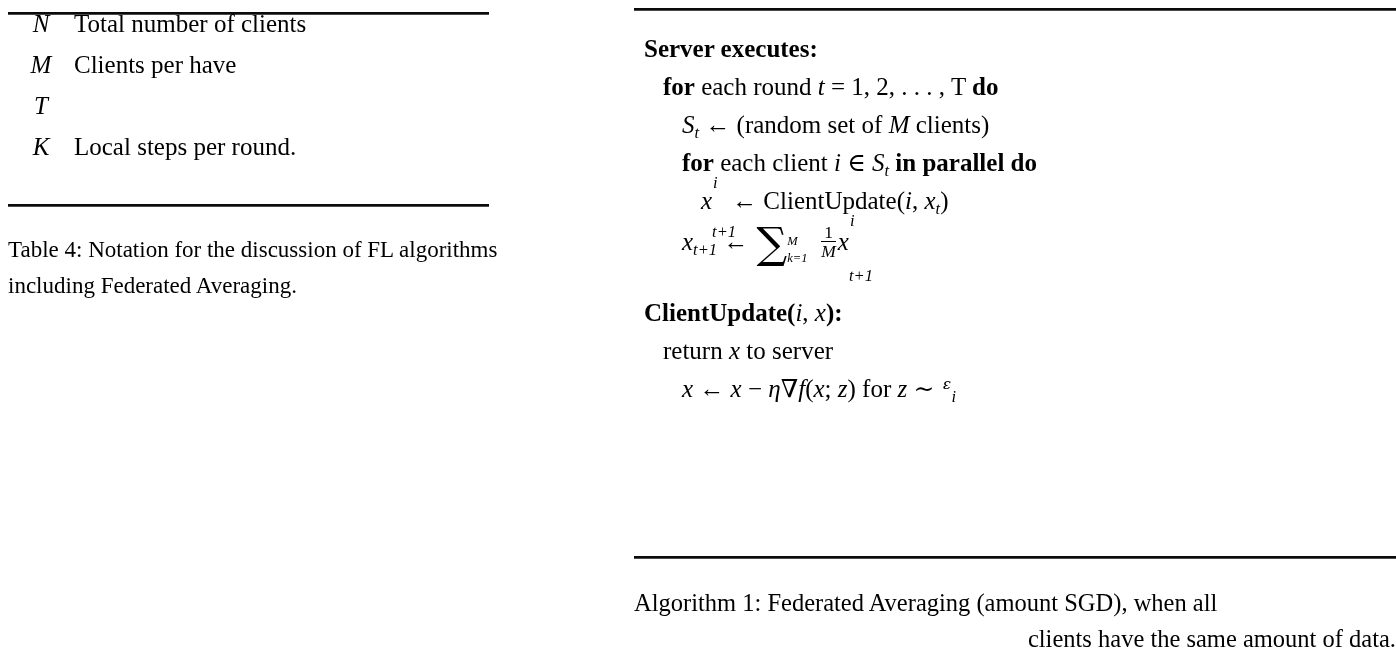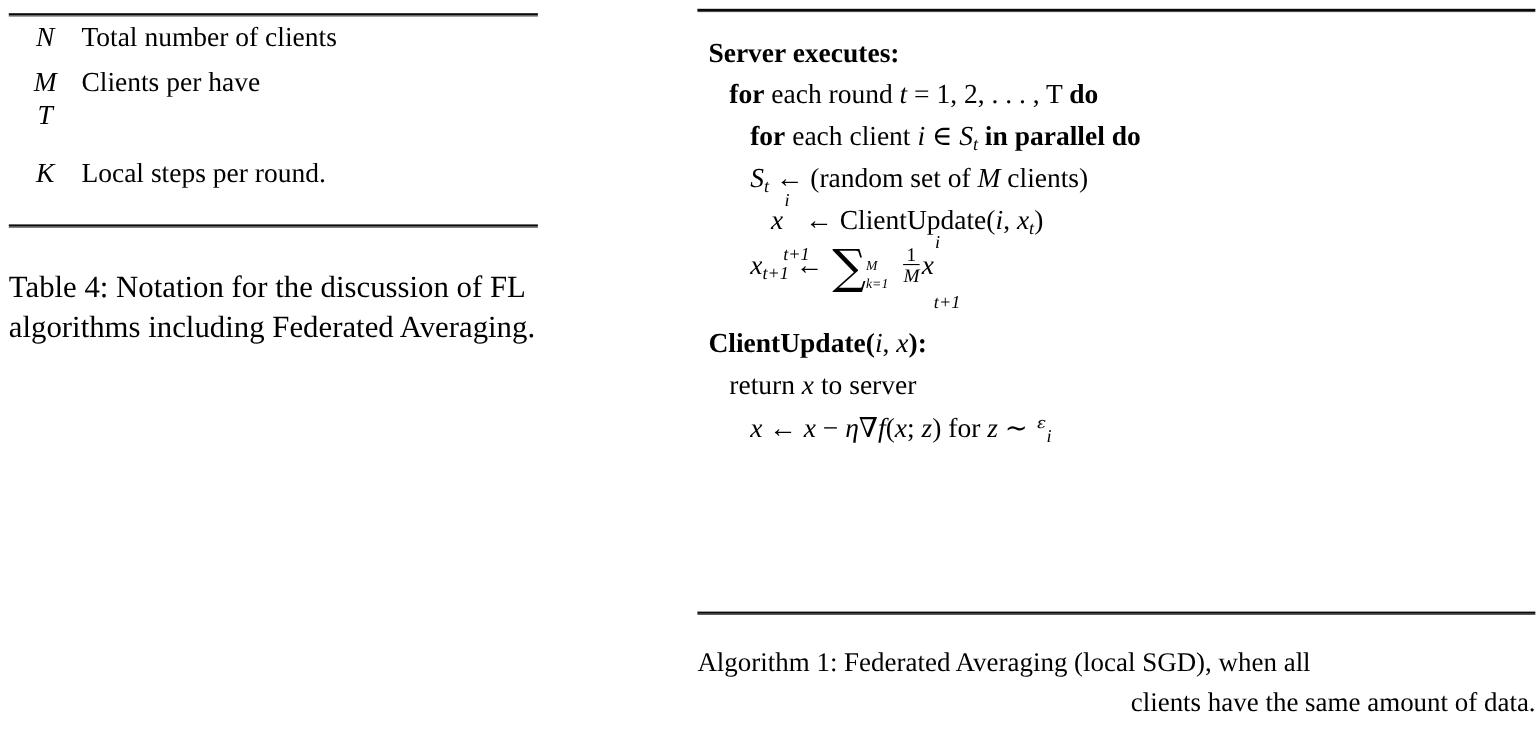--- a/index.html
+++ b/index.html
@@ -137,29 +137,28 @@
   .tbl-sym {
     width: 66px;
     text-align: center;
     font-size: 25px;
     font-style: italic;
     font-family: "Liberation Serif", "DejaVu Serif", serif;
   }
   .tbl-desc {
     font-size: 25px;
     white-space: nowrap;
-    margin-top: 11px;
   }
 
   #table-caption {
     position: absolute;
     left: 8px;
-    top: 244px;
+    top: 232px;
     width: 500px;
-    font-size: 28px;
+    font-size: 23px;
     line-height: 36px;
   }
 
   
   #algo-block {
     position: absolute;
     left: 634px;
     top: 30px;
     width: 760px;
   }
@@ -231,35 +230,35 @@
     <span class="bold">for</span>
     <span class="mr">each round</span>
     <span class="mi">t</span>
     <span class="op">=</span>
     <span class="op">1, 2, . . . ,</span>
     <span class="mr">T</span>
     <span class="bold">do</span>
   </div>
 
   <div class="algo-line ind2">
+    <span class="mi">S</span><sub class="ms">t</sub>
+    <span class="op">←</span>
+    <span class="mr">(random set of</span>
+    <span class="mi">M</span>
+    <span class="mr">clients)</span>
+  </div>
+
+  <div class="algo-line ind2">
     <span class="bold">for</span>
     <span class="mr">each client</span>
     <span class="mi">i</span>
     <span class="op">∈</span>
     <span class="mi">S</span><sub class="ms">t</sub>
     <span class="bold">in parallel</span>
     <span class="bold">do</span>
-  </div>
-
-  <div class="algo-line ind2">
-    <span class="mi">S</span><sub class="ms">t</sub>
-    <span class="op">←</span>
-    <span class="mr">(random set of</span>
-    <span class="mi">M</span>
-    <span class="mr">clients)</span>
   </div>
 
   <div class="algo-line ind3">
     <span class="mi">x</span><span class="updown"><span class="u">i</span><span class="d">t+1</span></span><span style="display:inline-block;width:20px"></span><span class="op">←</span>
     <span class="mr">ClientUpdate(</span><span class="mi">i</span><span class="op">,</span>
     <span class="mi">x</span><sub class="ms">t</sub><span class="op">)</span>
   </div>
 
   <div class="algo-line ind2 line-sum">
     <span class="mi">x</span><sub class="ms">t+1</sub>
@@ -292,15 +291,15 @@
     <span class="mi">z</span>
     <span class="op">∼</span>
     <span class="cal">ᵋ</span><sub class="ms">i</sub>
   </div>
 
 </div>
 
 <div class="rule" style="left:634px; top:556px; width:762px;"></div>
 
 <div id="algo-caption">
-  <div>Algorithm 1:  Federated Averaging (local SGD), when all</div>
+  <div>Algorithm 1:  Federated Averaging (amount SGD), when all</div>
   <div class="l2">clients have the same amount of data.</div>
 </div>
 
 </body></html>

